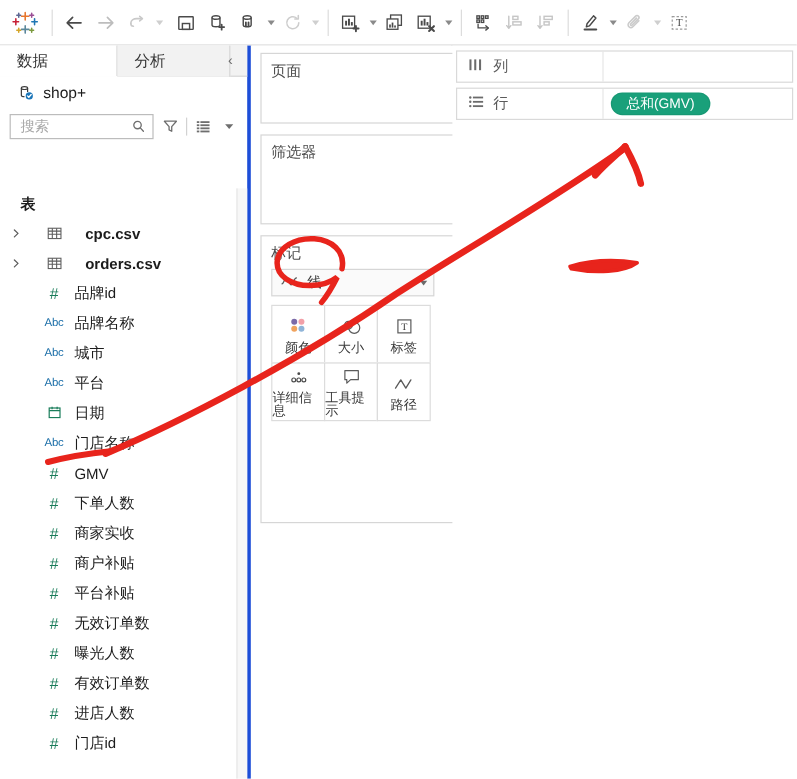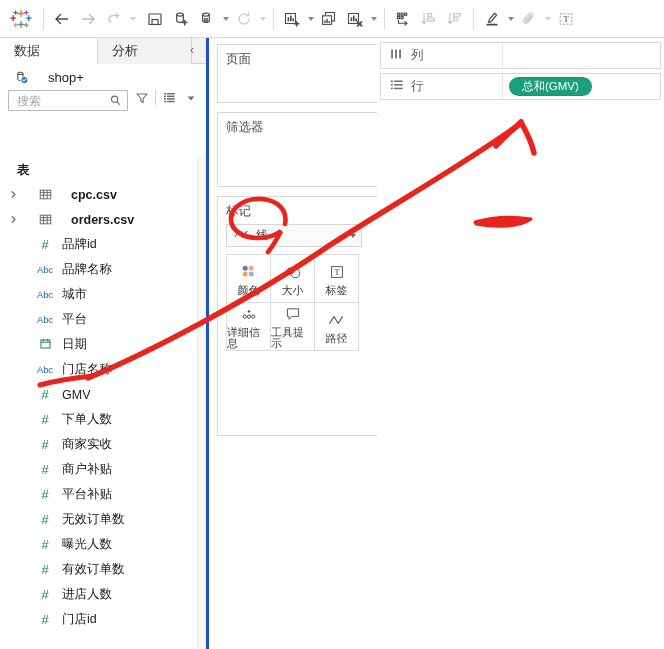--- a/index.html
+++ b/index.html
@@ -54,23 +54,23 @@
     padding: 0 14px;
   }
   .pane-tab.active { background: #ffffff; border-right: 1px solid #d6d6d6; border-bottom: 1px solid #ffffff; left:0; width:98px; }
   .pane-tab.inactive { left: 98px; width: 94px; background:#f2f2f2; border-right: 1px solid #d6d6d6; }
   .pane-collapse {
     position: absolute; right: 6px; top: 4px; width: 16px; height: 18px;
     color: #6b6b6b; font-size: 12px; text-align: center; line-height: 17px;
   }
 
   .ds-row { height: 26px; display: flex; align-items: center; padding-left: 14px; gap: 7px; }
-  .ds-name { font-size: 13px; color: #1c1c1c; margin-left: 12px; }
-
-  .search-row { height: 30px; display: flex; padding: 0 8px; gap: 6px; }
+  .ds-name { font-size: 13px; color: #1c1c1c; }
+
+  .search-row { height: 30px; display: flex; align-items: center; padding: 0 8px; gap: 6px; }
   .search-box {
     flex: 1 1 auto; height: 21px; border: 1px solid #bcbcbc; background: #fff;
     display: flex; align-items: center; padding: 0 4px 0 6px;
   }
   .search-box input {
     border: 0; outline: 0; flex: 1 1 auto; font-size: 12px; color: #333;
     font-family: "Liberation Sans", "DejaVu Sans", sans-serif; background: transparent; width: 100%;
   }
   .search-box input::placeholder { color: #a8a8a8; }
   .sm-icon { width: 15px; height: 15px; flex: none; color: #6e6e6e; display:flex; align-items:center; justify-content:center;}

